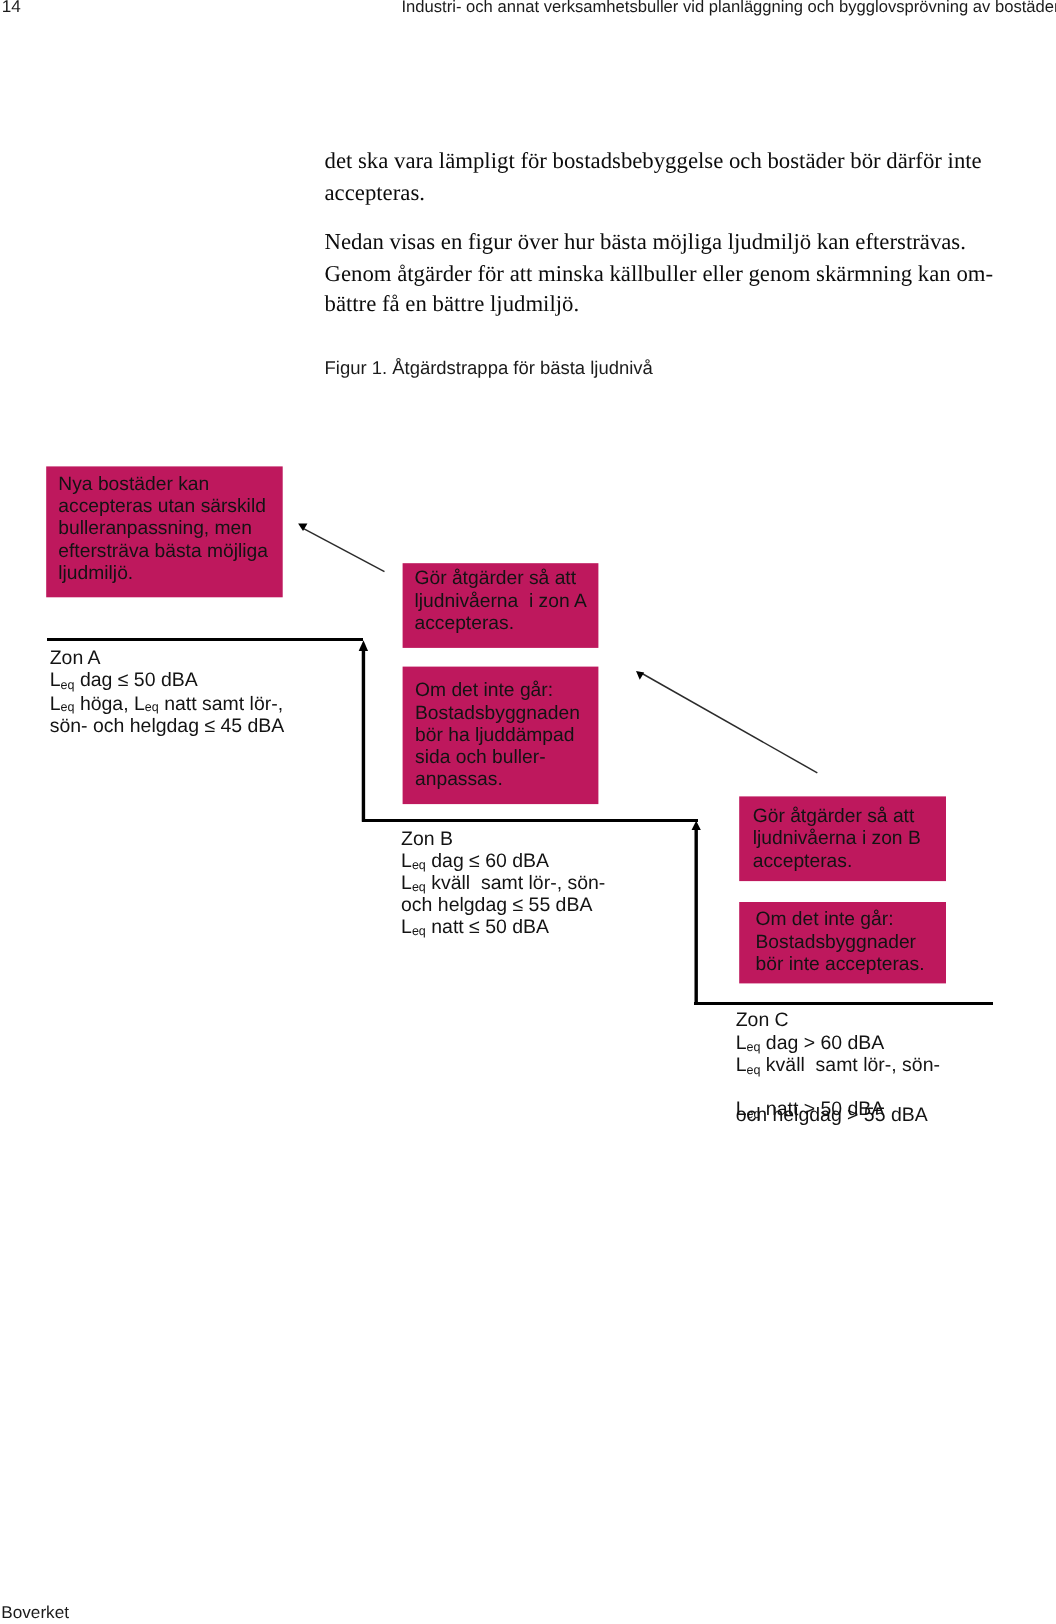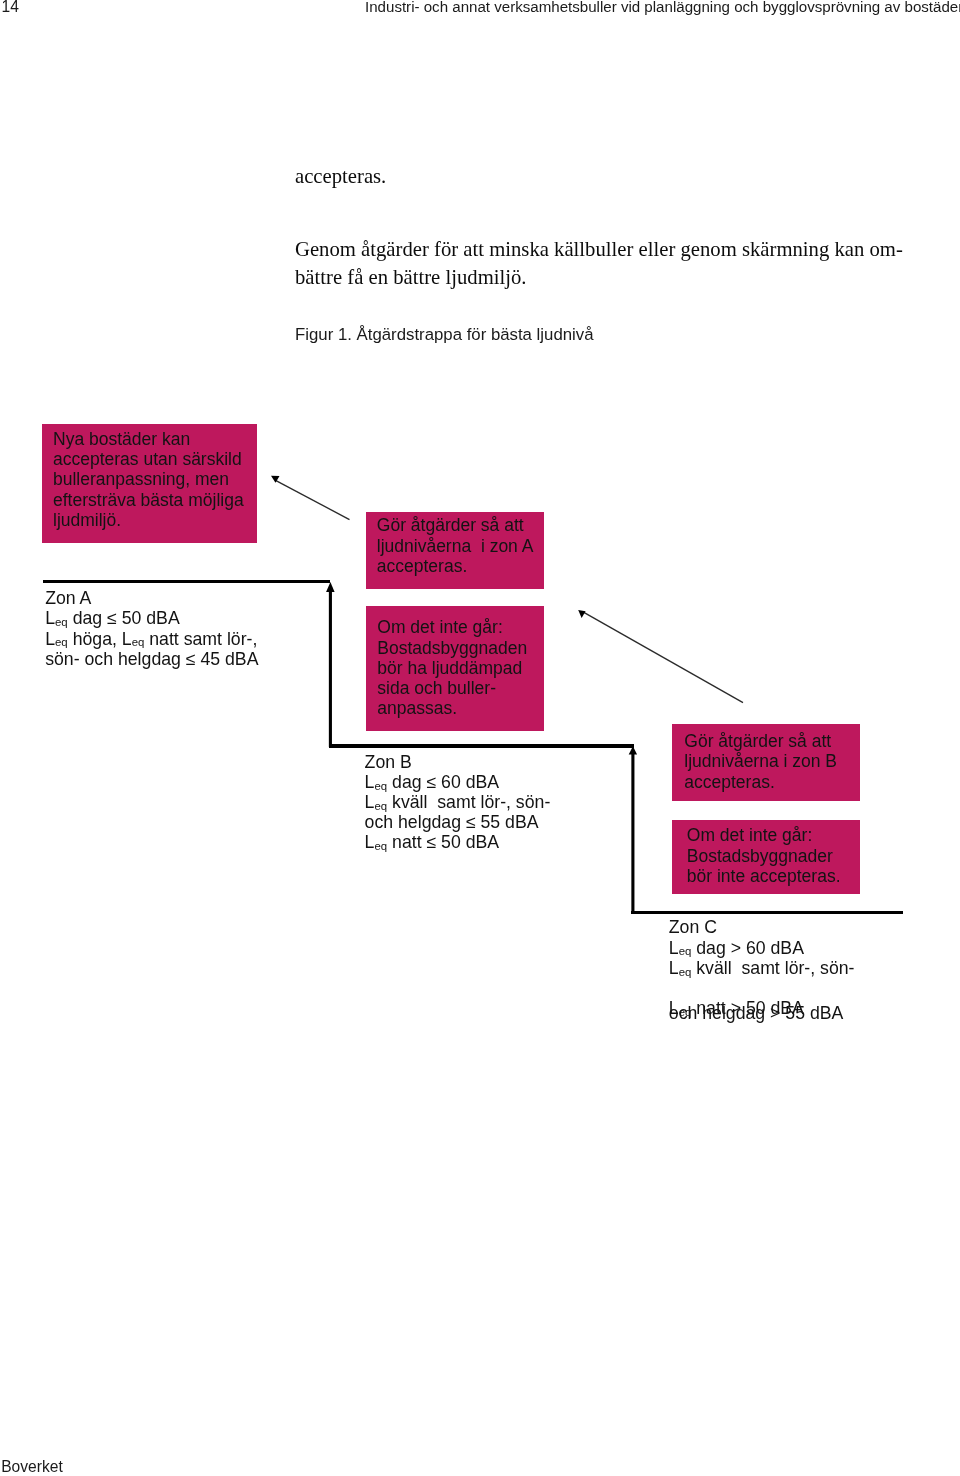--- a/index.html
+++ b/index.html
@@ -29,21 +29,23 @@
      font-family:"Liberation Sans",sans-serif;color:#131313;font-size:17.7px;line-height:19px;}
   .sub{font-size:0.645em;position:relative;top:0.175em;}
   svg.lines{position:absolute;left:0;top:0;overflow:visible;}
 </style>
 </head>
 <body>
 
 <div class="page">
   <div id="hdr-pageno">14</div>
   <div id="hdr-title">Industri- och annat verksamhetsbuller vid planläggning och bygglovsprövning av bostäder</div>
+  <div class="bline" style="top:135.1px;">det ska vara lämpligt för bostadsbebyggelse och bostäder bör därför inte</div>
   <div class="bline" style="top:163.9px;">accepteras.</div>
+  <div class="bline" style="top:208.3px;">Nedan visas en figur över hur bästa möjliga ljudmiljö kan eftersträvas.</div>
   <div class="bline" style="top:236.7px;">Genom åtgärder för att minska källbuller eller genom skärmning kan om-</div>
   <div class="bline" style="top:265.1px;">bättre få en bättre ljudmiljö.</div>
   <div id="caption">Figur 1. Åtgärdstrappa för bästa ljudnivå</div>
   <div id="footer">Boverket</div>
   <div class="fig">
   <div class="fbox" style="left:42px;top:423.5px;width:215px;height:119.5px;">
     <span class="ln" style="left:11.0px;top:6.1px;font-size:17.5px;">Nya bostäder kan</span>
     <span class="ln" style="left:11.0px;top:26.5px;font-size:17.5px;">accepteras utan särskild</span>
     <span class="ln" style="left:11.0px;top:46.9px;font-size:17.5px;">bulleranpassning, men</span>
     <span class="ln" style="left:11.0px;top:67.3px;font-size:17.5px;">eftersträva bästa möjliga</span>

